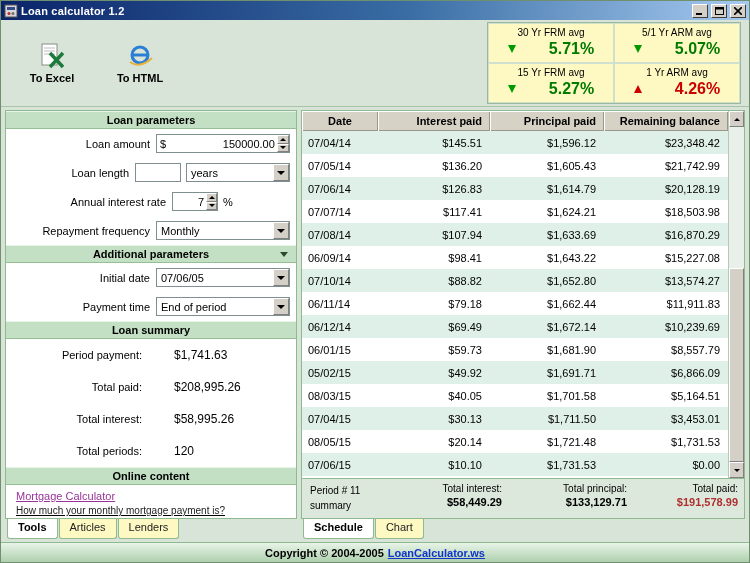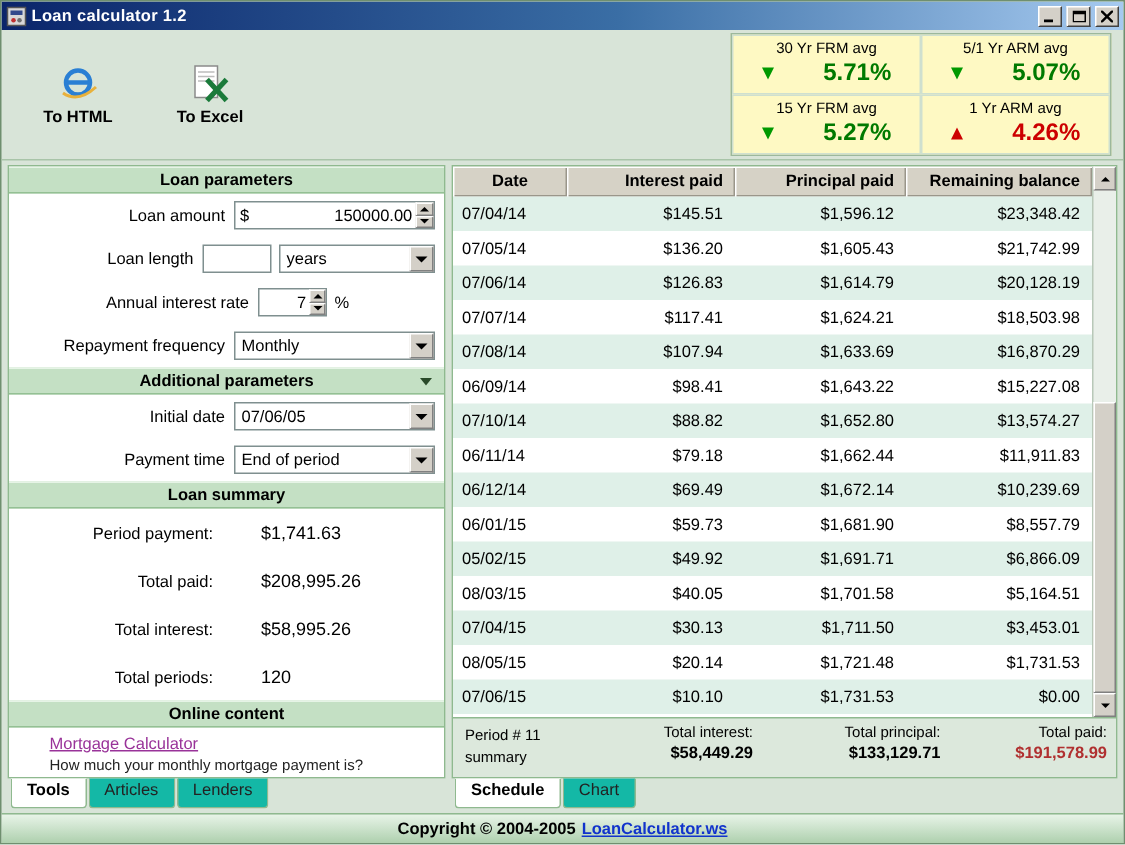--- a/index.html
+++ b/index.html
@@ -49,26 +49,26 @@
   .combo { display:flex; align-items:center; height:19px; border:1px solid #7f8f8f; background:#fff; cursor:pointer; }
   .combo-value { flex:1; padding:0 4px; white-space:nowrap; overflow:hidden; }
   .combo-btn { width:16px; height:17px; background:#d4d0c8; border:1px solid; border-color:#fff #808080 #808080 #fff; display:flex; align-items:center; justify-content:center; }
   .cb-arrow { width:0;height:0;border-left:4px solid transparent;border-right:4px solid transparent;border-top:4px solid #000; }
   .suffix { padding-left:5px; }
 
   .sum-row { display:flex; align-items:baseline; margin:9px 6px;gap:24px; }
   .sum-label { width:138px; text-align:right; padding-right:8px; }
   .sum-value { font-weight:normal; font-size:12px; }
 
-  .online { padding:5px 27px; }
+  .online { padding:5px 10px;text-decoration:underline; }
   .online a { color:#993399; text-decoration:underline; cursor:pointer; }
   .online .desc { font-size:10px; margin-top:3px; color:#222; }
 
   .tabbar { flex:0 0 20px; display:flex; gap:1px; padding-left:2px; align-items:stretch; }
-  .tab { padding:2px 10px 3px; background:#14b8a6; border:1px solid #8fb98f; border-top:none; border-radius:0 0 3px 3px; cursor:pointer; color:#222; }
+  .tab { padding:2px 10px 3px; background:#fef9c3; border:1px solid #8fb98f; border-top:none; border-radius:0 0 3px 3px; cursor:pointer; color:#222; }
   .tab.active { background:#fff; font-weight:bold; color:#000; }
 
   
   .table-area { flex:1; display:flex; min-height:0; }
   .table-wrap { flex:1; overflow:hidden; }
   table { border-collapse:collapse; width:100%; table-layout:fixed; }
   th { background:#d6d2c6; font-weight:bold; height:20px; font-size:11px; box-shadow:inset 1px 1px 0 #fff, inset -1px -1px 0 #9a968a; white-space:nowrap; }
   th.h-date { text-align:center; }
   th.h-num { text-align:right; padding-right:8px; }
   td { height:23px; font-size:11px; white-space:nowrap; }
@@ -126,39 +126,39 @@
           <line x1="8" y1="0" x2="0" y2="8" stroke="#000" stroke-width="1.6"></line>
         </svg>
       </span>
   </div>
 
   <div class="toolbar">
     <div class="tool-buttons">
       <div class="tool-btn">
         <span style="display:flex;">
           <svg width="27" height="26" viewBox="0 0 27 26">
-            <circle cx="13" cy="12" r="8" fill="none" stroke="#2a7fd4" stroke-width="3"></circle>
-            <line x1="5" y1="12" x2="21" y2="12" stroke="#2a7fd4" stroke-width="3"></line>
-            <path d="M 3 19 Q 13 26 25 15" fill="none" stroke="#e8b13c" stroke-width="2"></path>
-          </svg>
-        </span>
-        <span class="tool-label">To HTML</span>
-      </div>
-      <div class="tool-btn">
-        <span style="display:flex;">
-          <svg width="27" height="26" viewBox="0 0 27 26">
             <rect x="3" y="1" width="15" height="21" fill="#fff" stroke="#8a8a8a"></rect>
             <line x1="5" y1="5" x2="16" y2="5" stroke="#bcbcbc"></line>
             <line x1="5" y1="8" x2="16" y2="8" stroke="#bcbcbc"></line>
             <line x1="5" y1="11" x2="16" y2="11" stroke="#bcbcbc"></line>
             <line x1="11" y1="10" x2="24" y2="24" stroke="#1a7a3a" stroke-width="3.4"></line>
             <line x1="24" y1="10" x2="11" y2="24" stroke="#1a7a3a" stroke-width="3.4"></line>
           </svg>
         </span>
         <span class="tool-label">To Excel</span>
+      </div>
+      <div class="tool-btn">
+        <span style="display:flex;">
+          <svg width="27" height="26" viewBox="0 0 27 26">
+            <circle cx="13" cy="12" r="8" fill="none" stroke="#2a7fd4" stroke-width="3"></circle>
+            <line x1="5" y1="12" x2="21" y2="12" stroke="#2a7fd4" stroke-width="3"></line>
+            <path d="M 3 19 Q 13 26 25 15" fill="none" stroke="#e8b13c" stroke-width="2"></path>
+          </svg>
+        </span>
+        <span class="tool-label">To HTML</span>
       </div>
     </div>
 
     <div class="rates-grid">
       <div class="rate-cell">
         <div class="rate-label">30 Yr FRM avg</div>
         <div class="rate-value-row">
             <i class="arr-down"></i>
             <span class="rate-value green">5.71%</span>
           </div>

